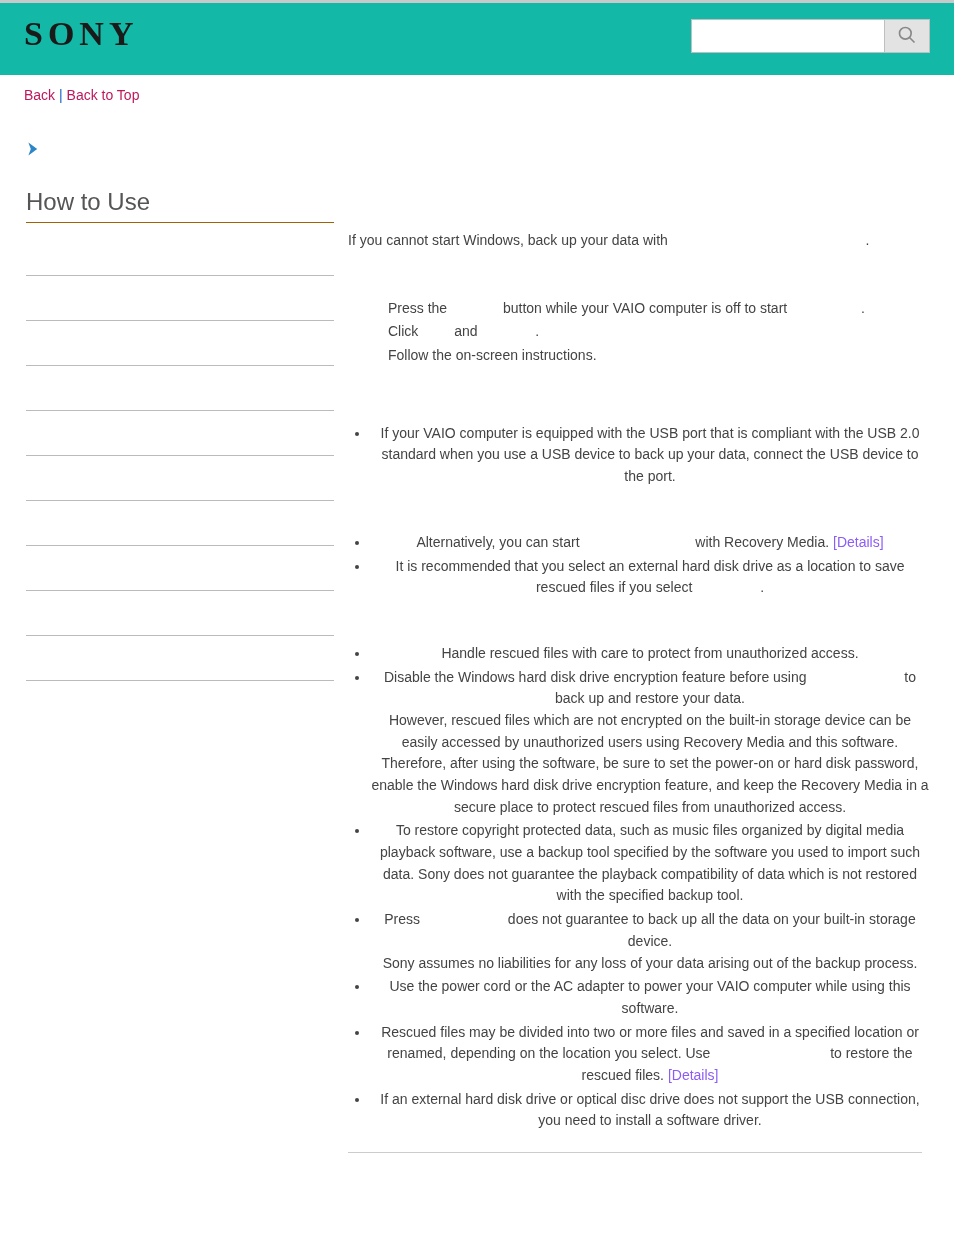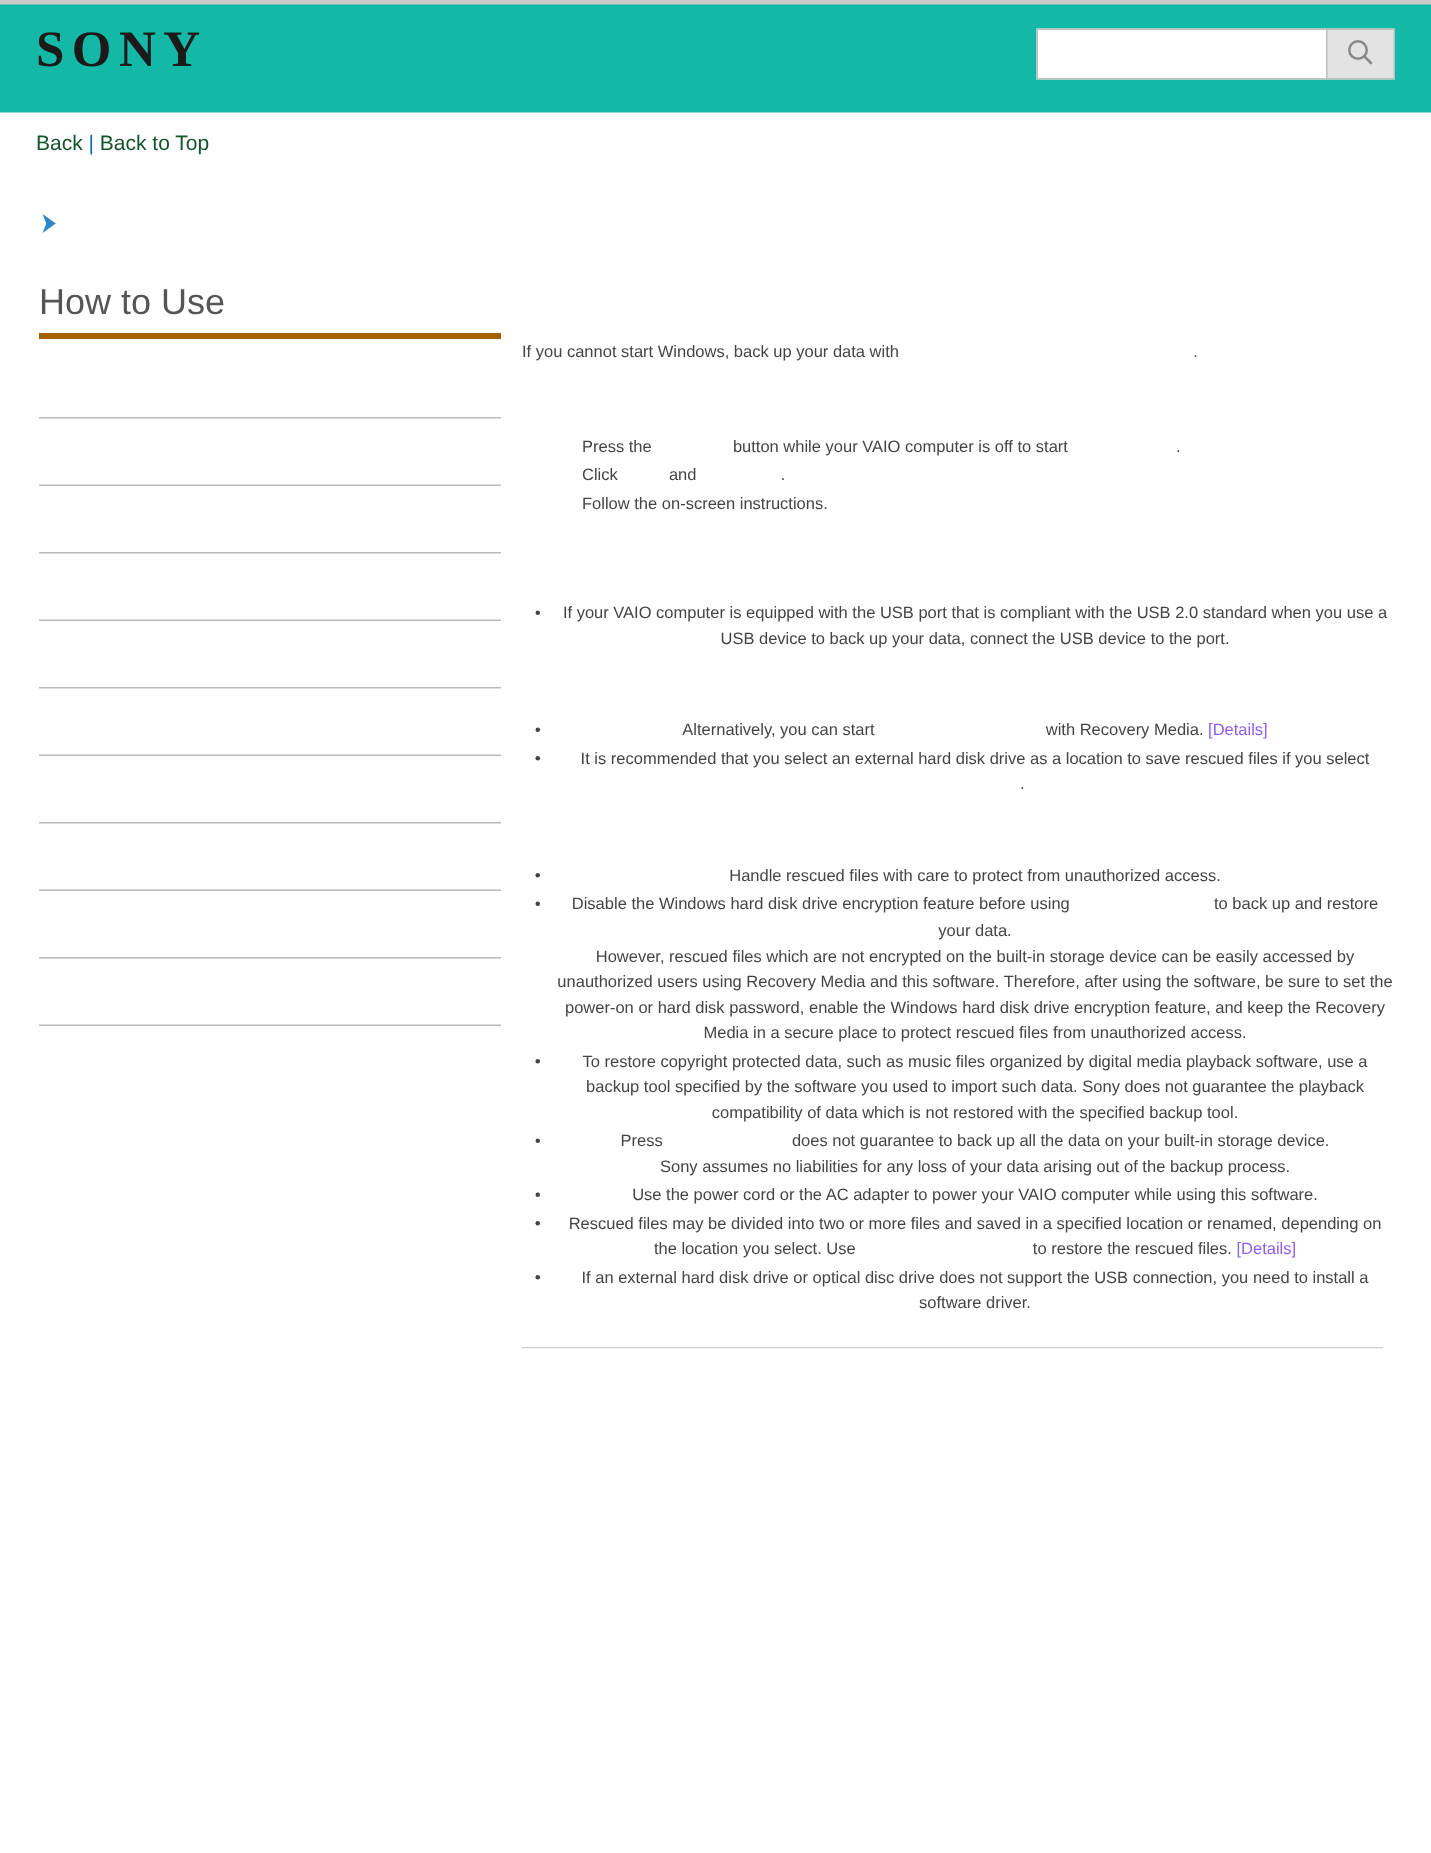--- a/index.html
+++ b/index.html
@@ -54,51 +54,51 @@
   .search-btn svg { width: 20px; height: 20px; fill: none; stroke: #888; stroke-width: 2; }
 
   .subhdr {
     display: flex;
     justify-content: space-between;
     align-items: center;
     padding: 12px 24px 8px 24px;
     font-size: 14px;
     color: #666;
   }
-  .navlinks a { color: #14532d; text-decoration: none; cursor: pointer; margin-top: 24px; }
+  .navlinks a { color: #be185d; text-decoration: none; cursor: pointer; margin-top: 24px; }
   .navlinks .sep { color: #1464c8; }
 
   .chev {
     margin: 30px 0 0 26px;
   }
   .chev svg { width: 16px; height: 16px; fill: #2d86c7; }
 
   .columns {
     display: flex;
     padding: 0 24px 0 26px;
   }
   .sidebar { width: 308px; flex: none; }
   .sidebar h2 {
     font-size: 24px;
     font-weight: 400;
     color: #555;
     margin: 28px 0 8px 0;
     padding-bottom: 6px;
-    border-bottom: 4px solid #a16207;
+    border-bottom: 1px solid #a16207;
   }
   .side-item {
     height: 44px;
     border-bottom: 1px solid #bbb;
   }
 
   .main {
     flex: 1;
     padding-left: 14px;
     padding-top: 56px;
-    font-size: 11px;
+    font-size: 14px;
     line-height: 1.55;
     color: #444;
   }
   .ol { list-style: decimal; padding-left: 40px; margin: 46px 0 20px 0; }
   .inner-ul { list-style: disc; padding-left: 30px; margin: 12px 0 10px 0; }
   .ul { list-style: disc; padding-left: 22px; margin: 8px 0; text-align: center; }
   .ul li, .inner-ul li, .ol li { margin-bottom: 2px; }
   .sect-gap { height: 28px; }
   .link { color: #8b5cf6; text-decoration: none; cursor: pointer; }
   hr.footrule { border: none; border-top: 1px solid #ccc; margin: 20px 8px 0 0; }

